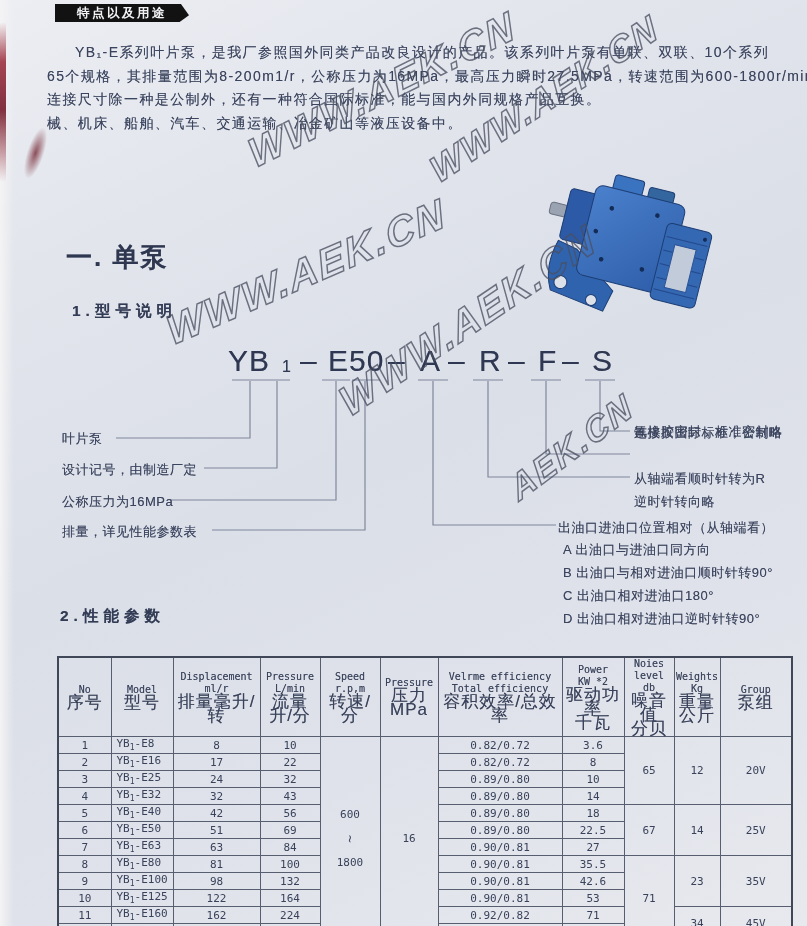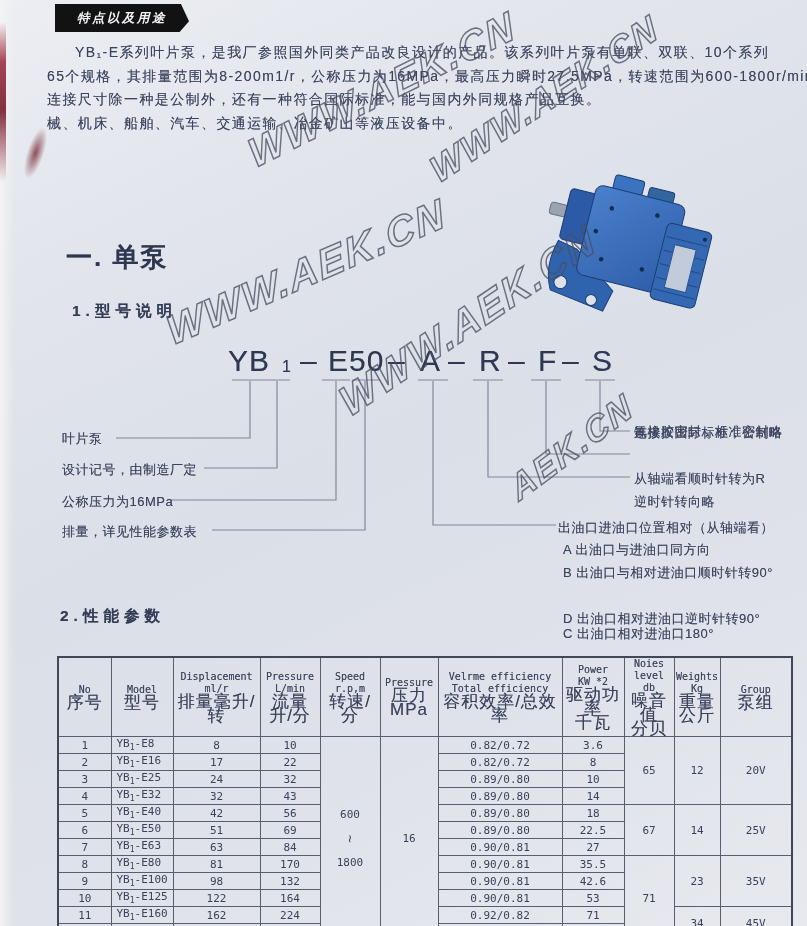--- a/index.html
+++ b/index.html
@@ -10,23 +10,23 @@
   .page:before{content:"";position:absolute;left:0;top:0;width:14px;height:100%;
     background:linear-gradient(to right,#f4f3f4,rgba(244,243,244,0));}
   .soft{text-shadow:0 0 .6px rgba(59,68,94,.55);}
   
   .edge-red{position:absolute;left:0;top:22px;width:6px;height:160px;border-radius:3px;
     background:linear-gradient(to bottom,rgba(146,44,58,0),rgba(152,38,54,.85) 25%,rgba(118,28,44,.9) 55%,rgba(150,60,72,.45) 82%,rgba(146,44,58,0));}
   .smudge-red{position:absolute;left:27px;top:126px;width:17px;height:54px;border-radius:50%;
     transform:rotate(18deg);
     background:radial-gradient(ellipse at center,rgba(110,26,40,.75),rgba(110,26,40,0) 70%);}
   
-  .tag{position:absolute;left:55px;top:4px;width:134px;height:28px;background:#121212;
+  .tag{position:absolute;left:55px;top:4px;width:134px;height:18px;background:#121212;
     clip-path:polygon(0 0,94% 0,100% 62%,93% 100%,0 100%);
-    display:flex;align-items:center;justify-content:center;font-style:italic;}
+    display:flex;align-items:center;justify-content:center;}
   .tag span{color:#f2f2f2;font-size:12.5px;font-weight:bold;letter-spacing:2.5px;}
   
   .intro{position:absolute;left:47px;top:41px;width:760px;font-size:14px;letter-spacing:1.4px;}
   .intro .line{white-space:nowrap;height:23.5px;line-height:23.5px;}
   .intro .indent{text-indent:2em;}
   
   .h-pump{position:absolute;left:66px;top:240px;font-size:26px;font-weight:bold;letter-spacing:2px;color:#2e374f;}
   .h-sub{position:absolute;font-size:15.5px;font-weight:600;letter-spacing:5px;color:#333c55;}
   #h-model{left:72px;top:301px;}
   #h-perf{left:60px;top:606px;}
@@ -271,21 +271,21 @@
           <td class="model">YB<sub>1</sub>-E63</td>
           <td>63</td>
           <td>84</td>
           <td>0.90/0.81</td>
           <td>27</td>
         </tr>
         <tr>
           <td>8</td>
           <td class="model">YB<sub>1</sub>-E80</td>
           <td>81</td>
-          <td>170</td>
+          <td>100</td>
           <td>0.90/0.81</td>
           <td>35.5</td>
           <td rowspan="5">71</td>
           <td rowspan="3">23</td>
           <td rowspan="3">35V</td>
         </tr>
         <tr>
           <td>9</td>
           <td class="model">YB<sub>1</sub>-E100</td>
           <td>98</td>
@@ -344,15 +344,15 @@
     <div class="co soft" style="left: 62px; top: 430px;">叶片泵</div>
     <div class="co soft" style="left: 62px; top: 461px;">设计记号，由制造厂定</div>
     <div class="co soft" style="left: 62px; top: 493px;">公称压力为16MPa</div>
     <div class="co soft" style="left: 62px; top: 523px;">排量，详见性能参数表</div>
     <div class="co soft" style="left: 634px; top: 424px;">连接按国际标准，公制略</div>
     <div class="co soft" style="left: 634px; top: 423px;">氟橡胶密封，标准密封略</div>
     <div class="co soft" style="left: 634px; top: 470px;">从轴端看顺时针转为R</div>
     <div class="co soft" style="left: 634px; top: 493px;">逆时针转向略</div>
     <div class="co soft" style="left: 563px; top: 541px;">A 出油口与进油口同方向</div>
     <div class="co soft" style="left: 563px; top: 564px;">B 出油口与相对进油口顺时针转90°</div>
-    <div class="co soft" style="left: 563px; top: 587px; margin-top: 38px;">C 出油口相对进油口180°</div>
+    <div class="co soft" style="left: 563px; top: 587px;">C 出油口相对进油口180°</div>
     <div class="co soft" style="left: 563px; top: 610px;">D 出油口相对进油口逆时针转90°</div>
   </div>
 
 </body></html>

